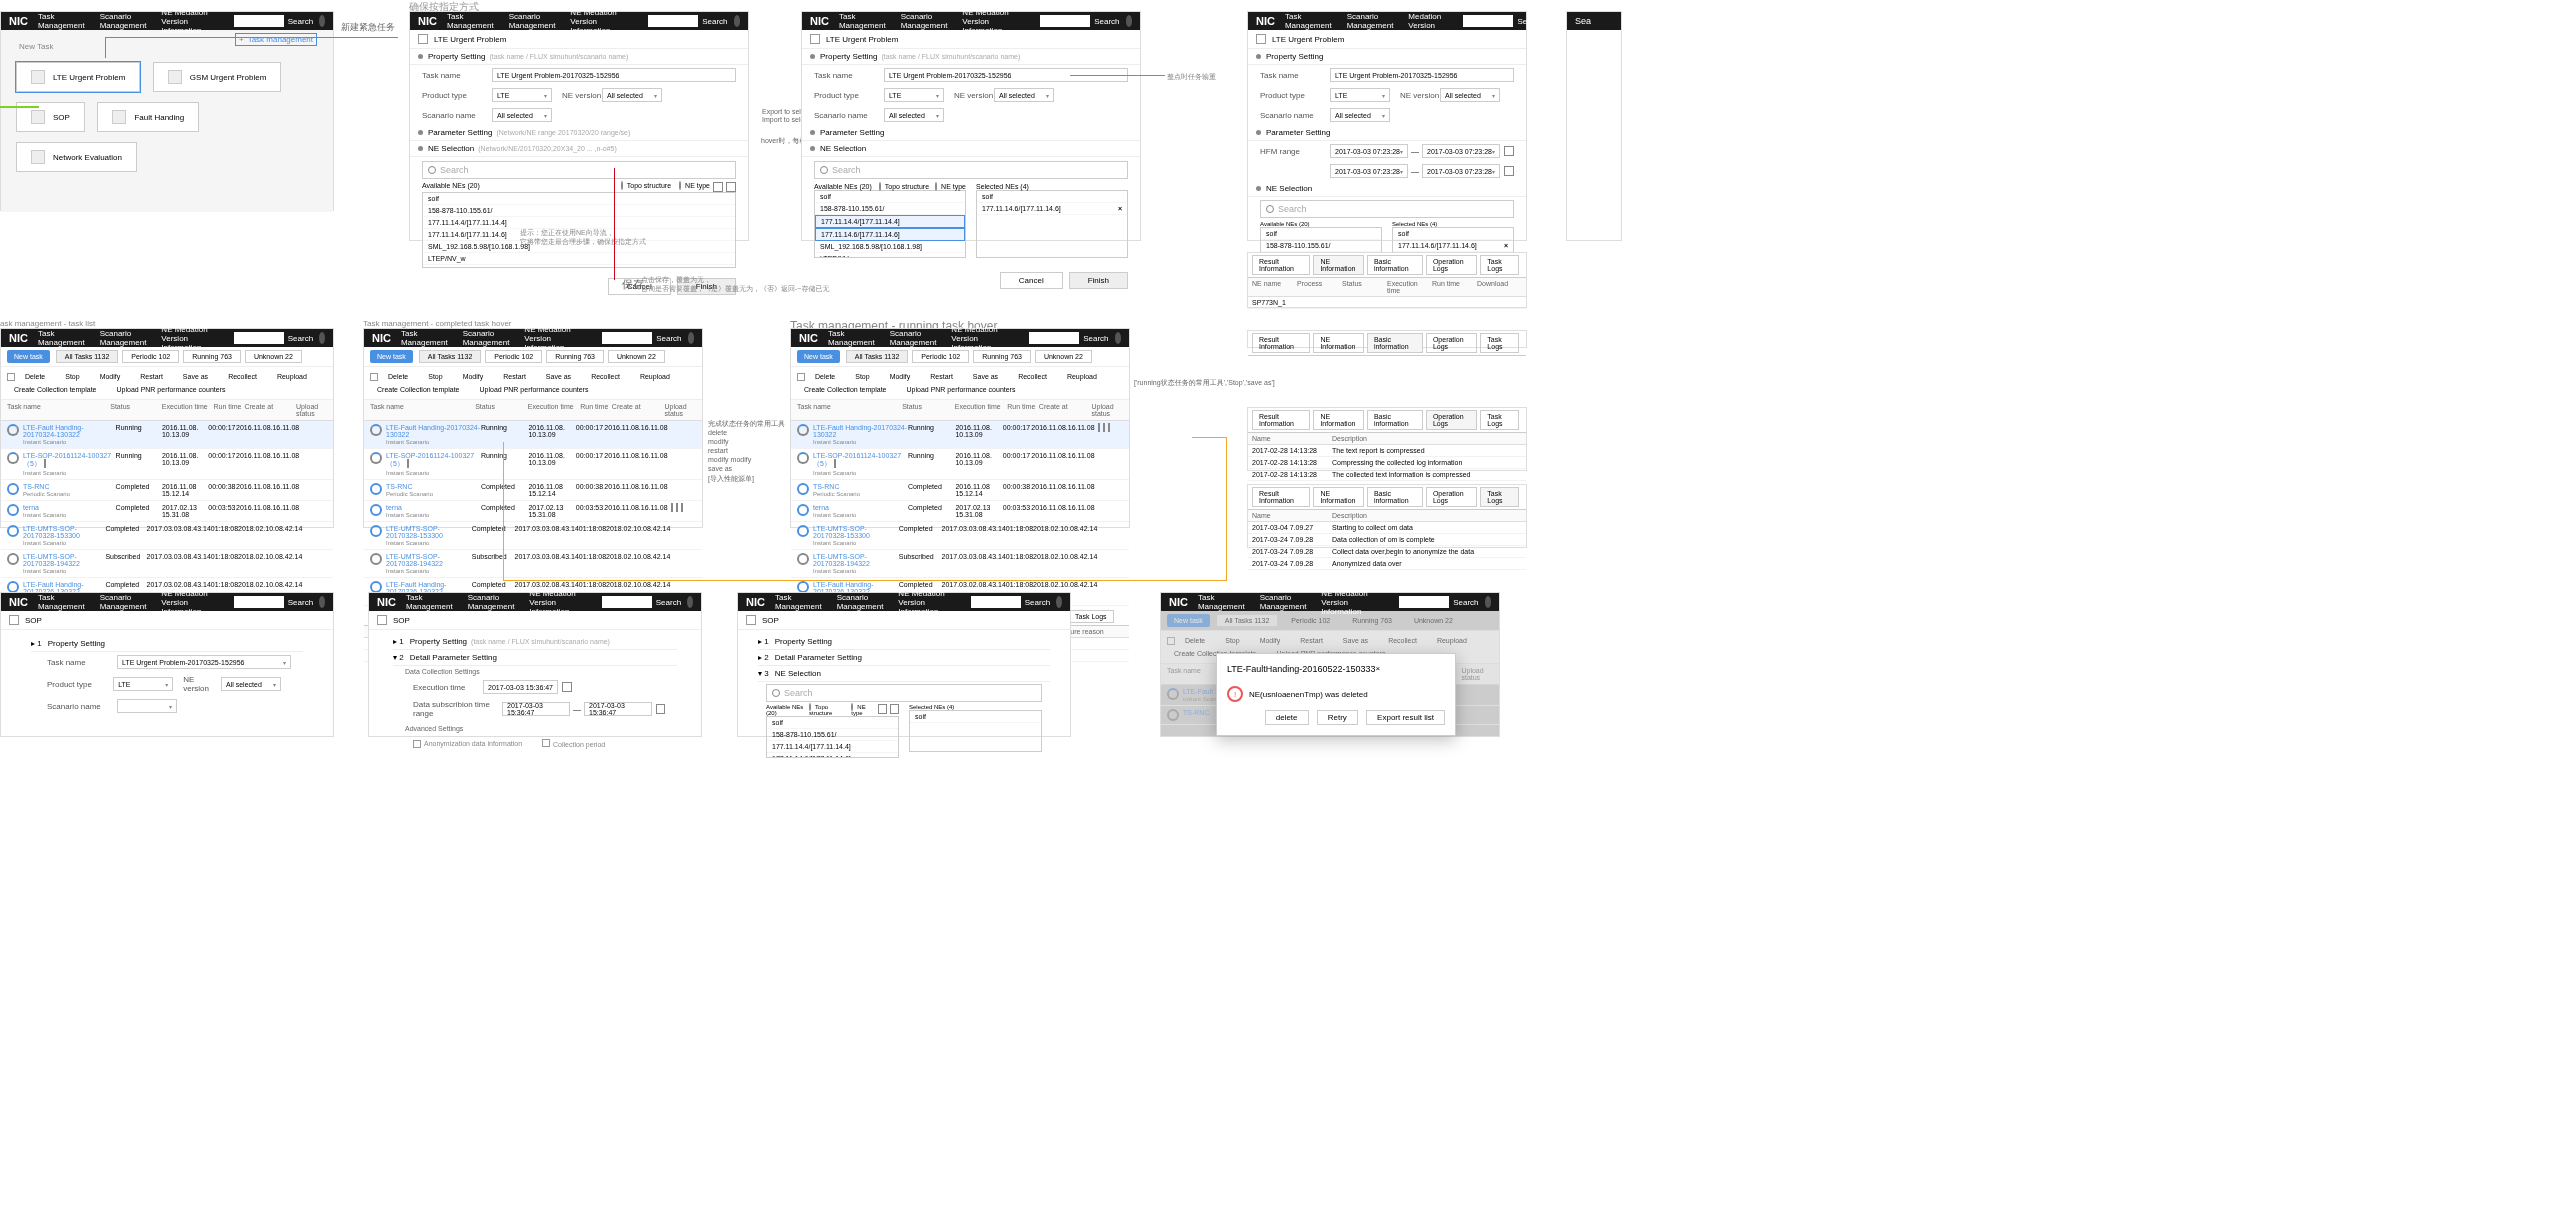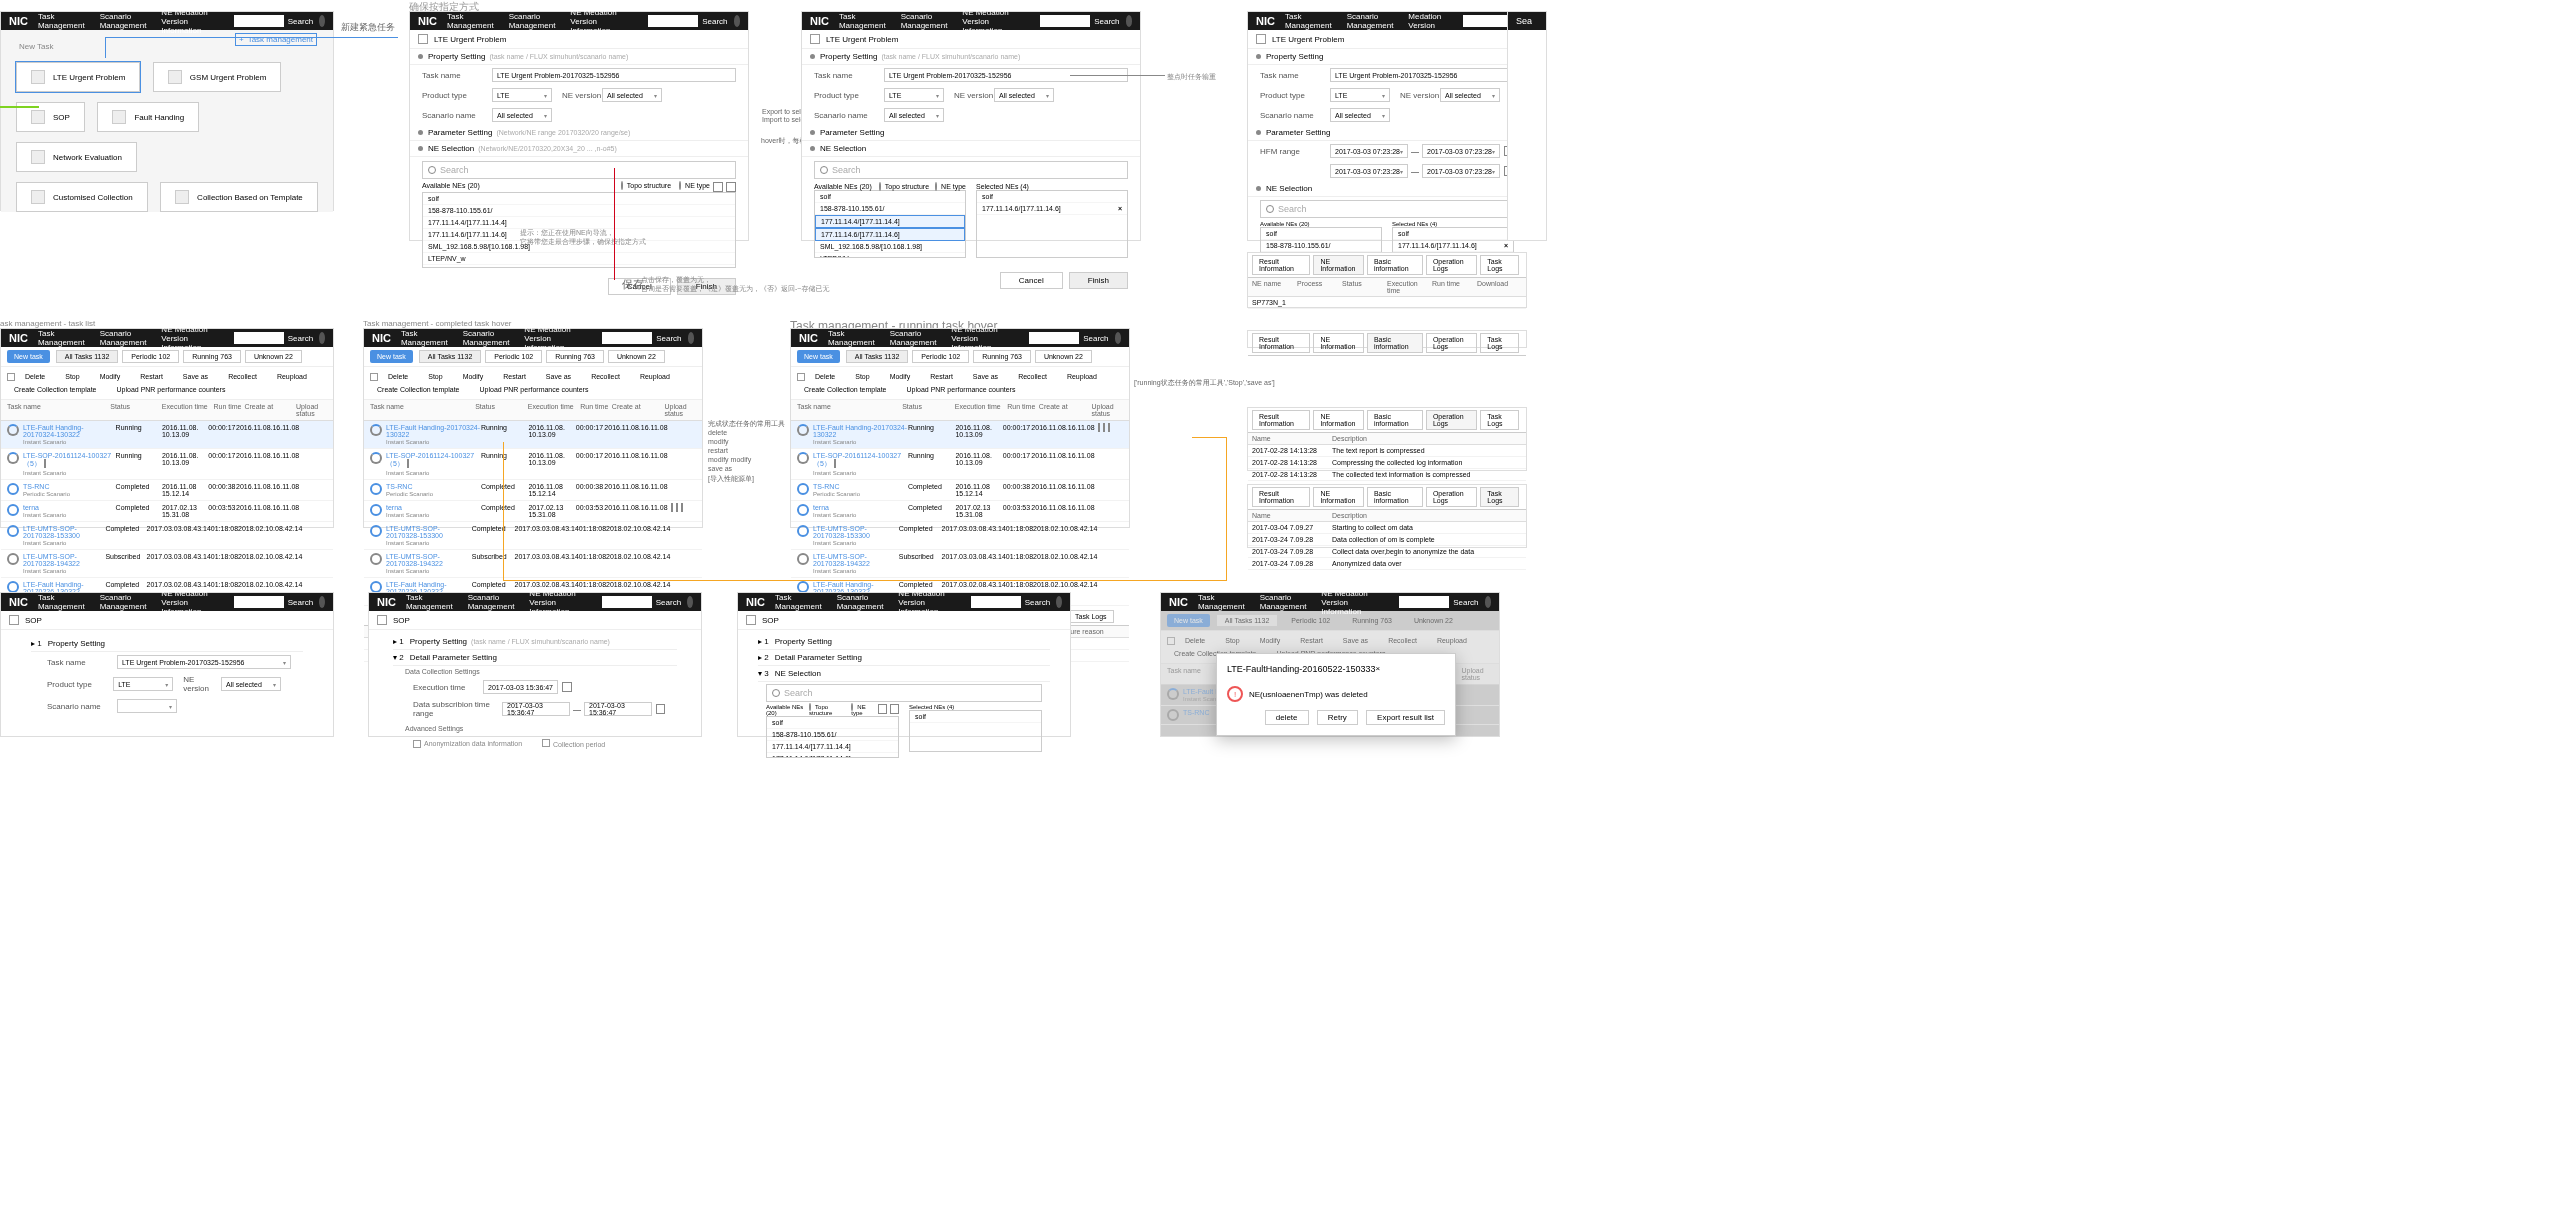--- a/index.html
+++ b/index.html
@@ -103,30 +103,20 @@
         </div>
    <div class="card">
           <span class="cardicon"></span>
           <span>Fault Handing</span>
         </div>
    <div class="card">
           <span class="cardicon"></span>
           <span>Network Evaluation</span>
         </div>
   </div>
-  <div>
-   <div class="card">
-          <span class="cardicon"></span>
-          <span>Customised Collection</span>
-        </div>
-   <div class="card">
-          <span class="cardicon"></span>
-          <span>Collection Based on Template</span>
-        </div>
-  </div>
  </div>
 </div>
 <div class="anno" style="left:341px;top:21px;font-size:9px;color:#666">新建紧急任务</div>
 <div class="anno" style="left:235px;top:33px;font-size:8px;color:#4a90e2;border:1px solid #4a90e2;padding:1px 3px"><span style="margin-right:4px">+</span><span>Task management</span></div>
 <div class="blueline" style="left:105px;top:37px;width:293px;height:1px"></div>
 <div class="blueline" style="left:105px;top:37px;width:1px;height:21px"></div>
 <div class="greenline" style="left:0;top:106px;width:39px"></div>
 
 <div class="screen" style="left:409px;top:11px;width:340px;height:230px">
  <div class="topbar">
@@ -450,21 +440,21 @@
               <span>177.11.14.6/[177.11.14.6]</span>
               <span style="font-weight:bold">×</span>
             </div>
           </div>
         </div>
   </div>
  </div>
  <div class="btnrow" style="padding:3px 12px"><span class="btn">Cancel</span><span class="btn pri">Finish</span></div>
 </div>
 
-<div class="screen" style="left:1507px;top:11px;width:40px;height:230px;overflow:hidden">
+<div class="screen" style="left:1566px;top:11px;width:56px;height:230px;overflow:hidden">
  <div class="topbar">
       <span>Sea</span>
     </div>
 </div>
 
 <div class="screen" style="left:1247px;top:252px;width:280px;height:56px">
  <div class="tabbar">
   <span class="tab">Result Information</span>
   <span class="tab act">NE Information</span>
   <span class="tab">Basic information</span>

